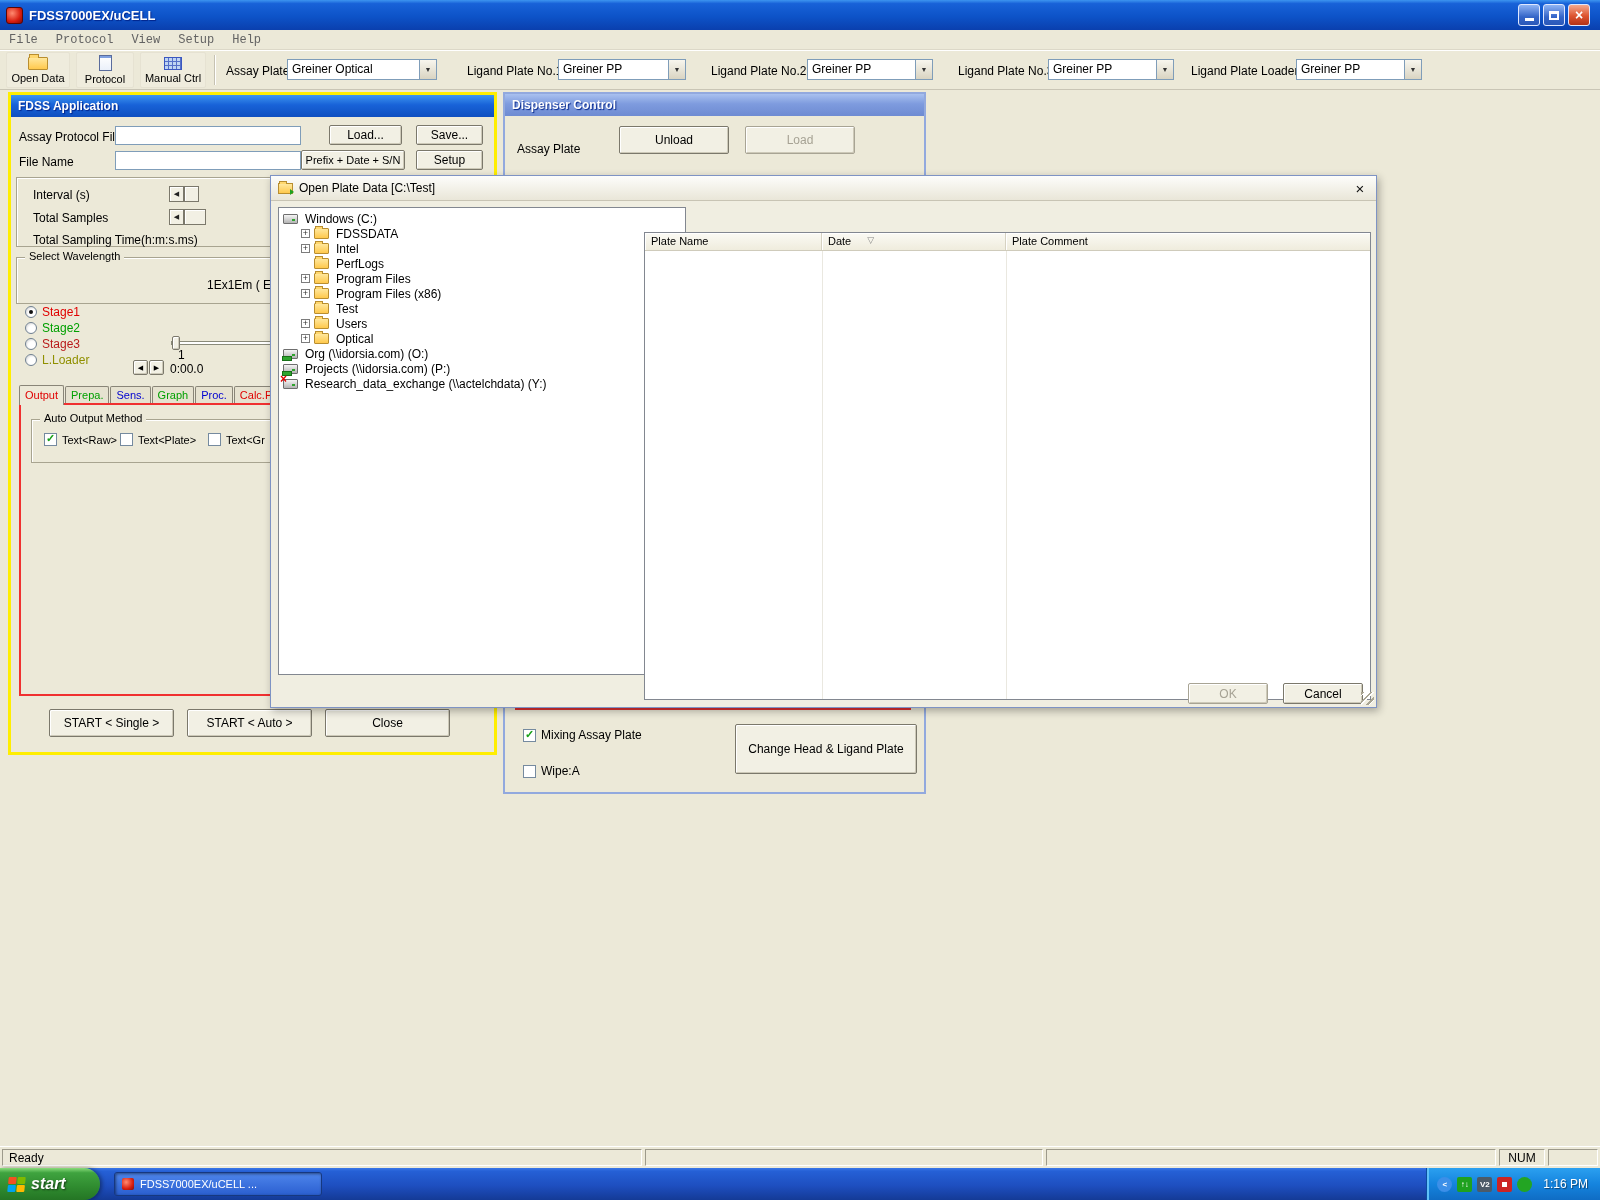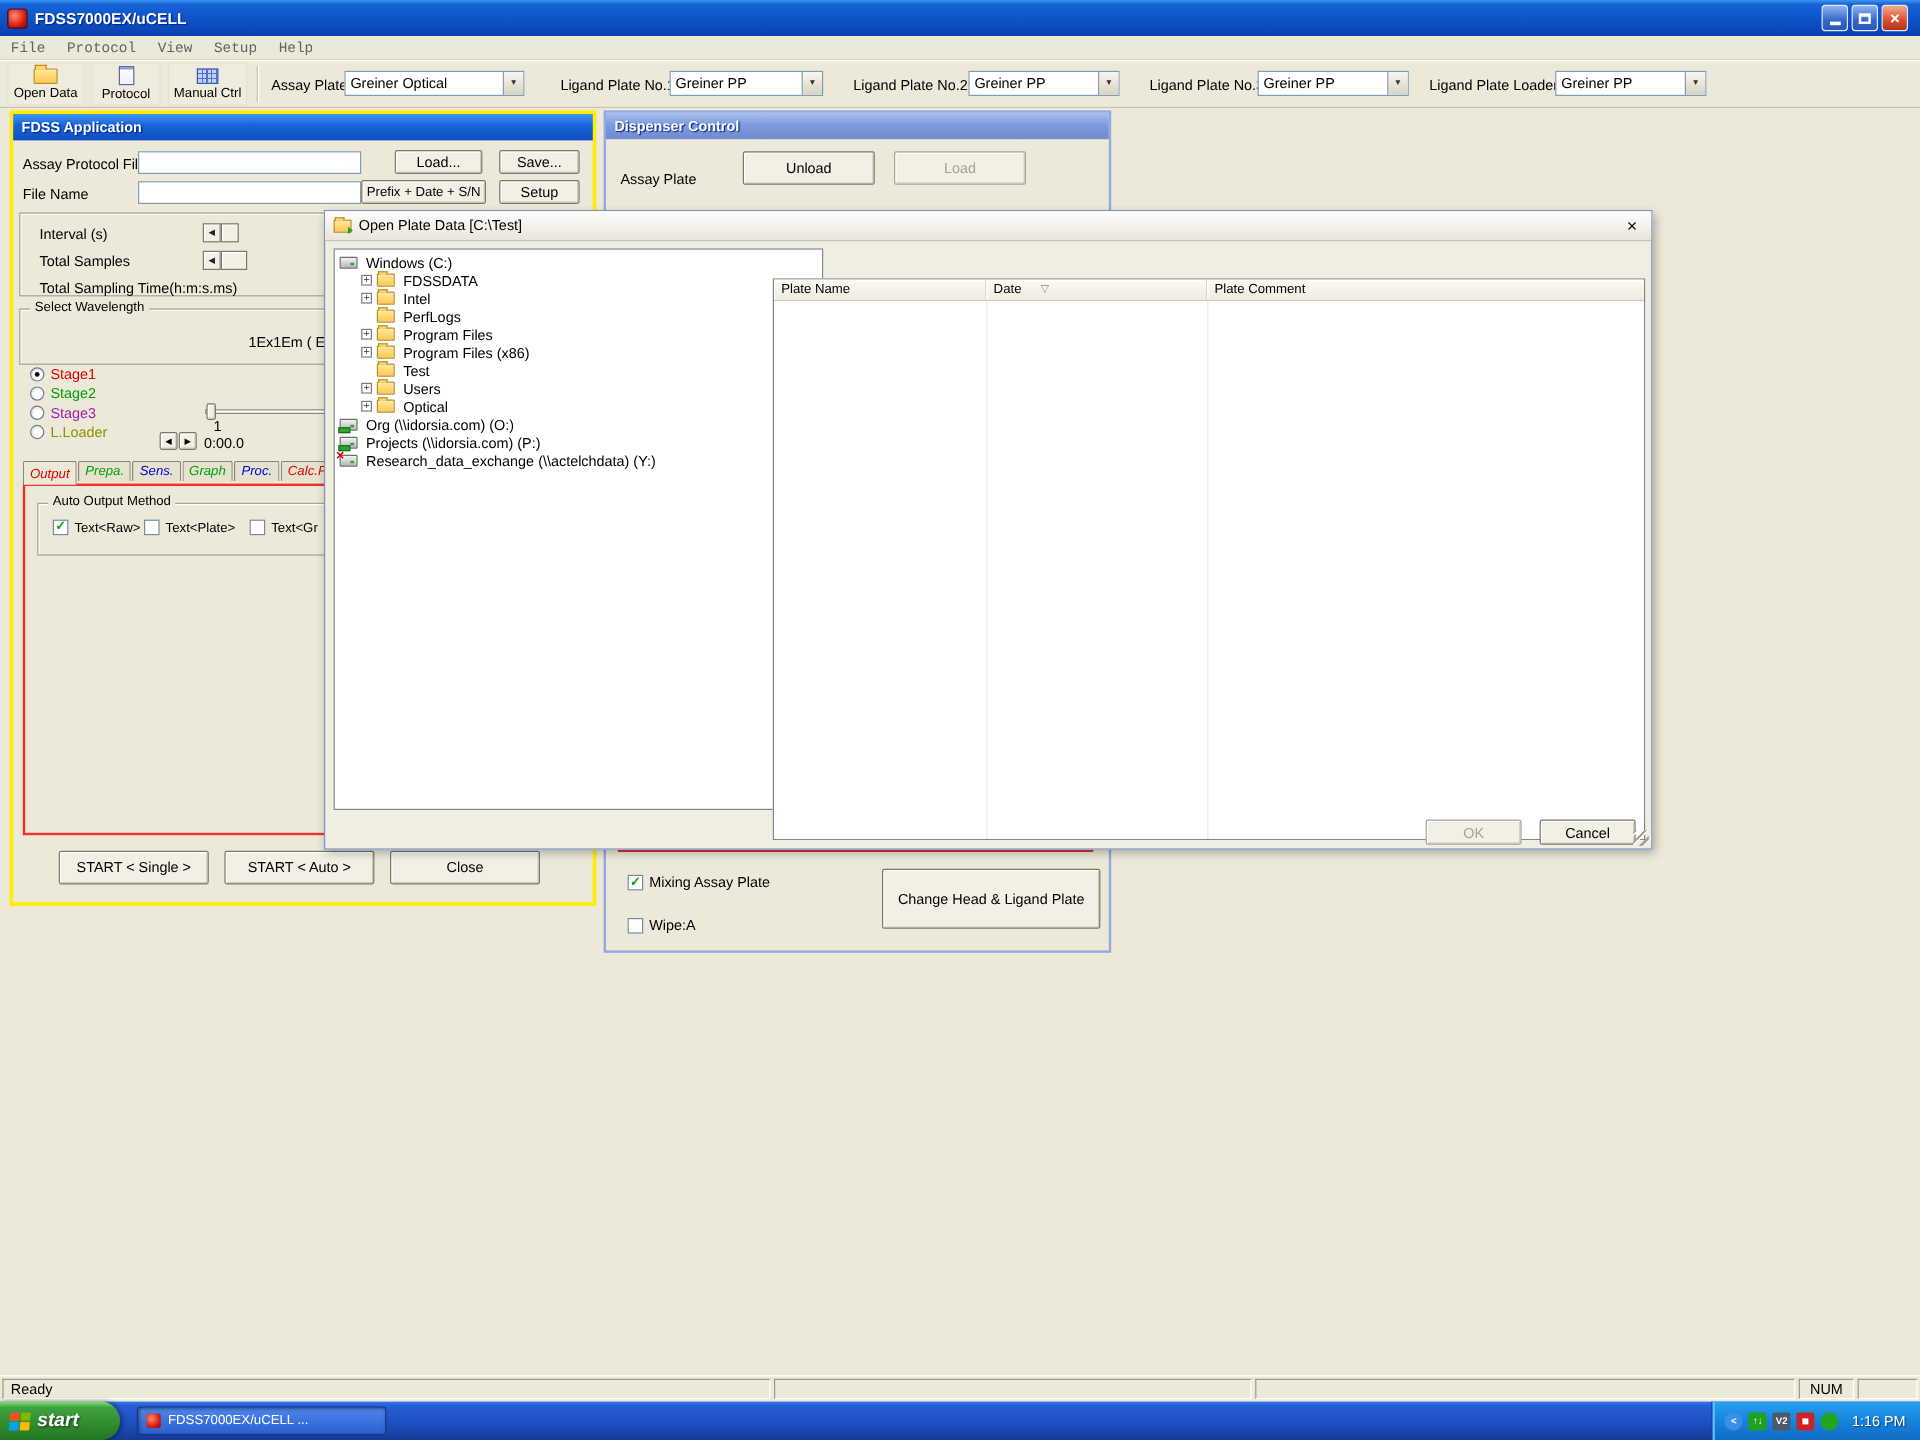--- a/index.html
+++ b/index.html
@@ -52,21 +52,21 @@
   .sbtn { width:15px; height:16px; background:#F2F0E4; border:1px solid #7B786B; box-shadow:inset 1px 1px 0 #fff; font-size:7px; display:flex; align-items:center; justify-content:center; color:#222; }
   .radio-row { display:flex; gap:5px; align-items:center; position:absolute; }
   .radio { width:12px; height:12px; border-radius:50%; background:#fff; border:1px solid #6F7F8F; position:relative; box-shadow:inset 1px 1px 2px #0002; }
   .radio.sel::after { content:""; position:absolute; left:3px; top:3px; width:4px; height:4px; border-radius:50%; background:#111; }
   .chkitem { display:flex; gap:5px; align-items:center; position:absolute; white-space:nowrap; }
   .chk { width:13px; height:13px; background:#fff; border:1px solid #758A9F; position:relative; flex:0 0 auto; }
   .chk.checked::after { content:"✓"; position:absolute; left:1px; top:-2px; font-size:11px; font-weight:bold; color:#18A018; }
 
   
   .fdss { left:8px; top:92px; width:489px; height:663px; border:3px solid #FFEE00; background:#ECE9D8; z-index:5; }
-  .tabs { position:absolute; left:8px; top:267px; height:20px; display:flex; align-items:flex-start; z-index:2;font-style:italic; }
+  .tabs { position:absolute; left:8px; top:267px; height:20px; display:flex; align-items:center; z-index:2; }
   .tab { height:17px; padding:0 5px; font-size:11px; background:#E6E2D0; border:1px solid #898578; border-bottom:none; border-radius:2px 2px 0 0; display:flex; align-items:center; margin-right:1px; }
   .tab.active { height:20px; background:#ECE9D8; margin-bottom:-1px; }
   .tabpanel { position:absolute; left:8px; top:286px; width:471px; height:293px; border:2px solid #F03030; background:#ECE9D8; }
 
   
   .disp { left:503px; top:92px; width:423px; height:702px; border:2px solid #92A9DE; background:#ECE9D8; z-index:4; }
   .disp .wtitle { background:linear-gradient(180deg,#A9C1EF,#7E9BDE 45%,#6E8BD2); }
 
   
   .dlg { left:270px; top:175px; width:1107px; height:533px; background:#F0EEE1; border:1px solid #7E93C4; box-shadow:2px 3px 8px rgba(0,0,0,.3); z-index:20; }
@@ -225,21 +225,21 @@
       <div class="radio-row" style="left:14px;top:188px">
         <span class="radio sel"></span>
         <span class="lbl" style="color:#E00000">Stage1</span>
       </div>
       <div class="radio-row" style="left:14px;top:204px">
         <span class="radio"></span>
         <span class="lbl" style="color:#00A000">Stage2</span>
       </div>
       <div class="radio-row" style="left:14px;top:220px">
         <span class="radio"></span>
-        <span class="lbl" style="color:#a21caf">Stage3</span>
+        <span class="lbl" style="color:#b91c1c">Stage3</span>
       </div>
       <div class="radio-row" style="left:14px;top:236px">
         <span class="radio"></span>
         <span class="lbl" style="color:#909000">L.Loader</span>
       </div>
 
       <div class="abs" style="left:160px;top:224px;width:100px;height:4px;background:#fff;border:1px solid #8A8A7A"></div>
       <div class="btn abs" style="left:161px;top:219px;width:8px;height:14px"></div>
       <span class="lbl abs" style="left:167px;top:231px">1</span>
       <div class="btn abs" style="left:122px;top:243px;width:15px;height:15px;font-size:7px">◀</div>

